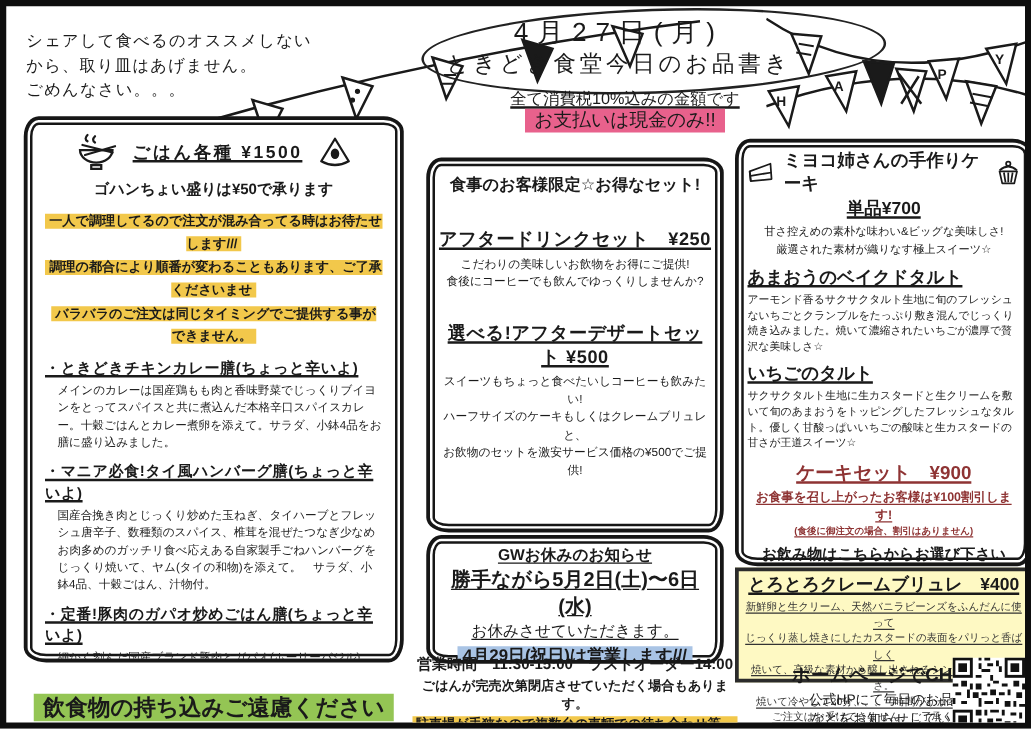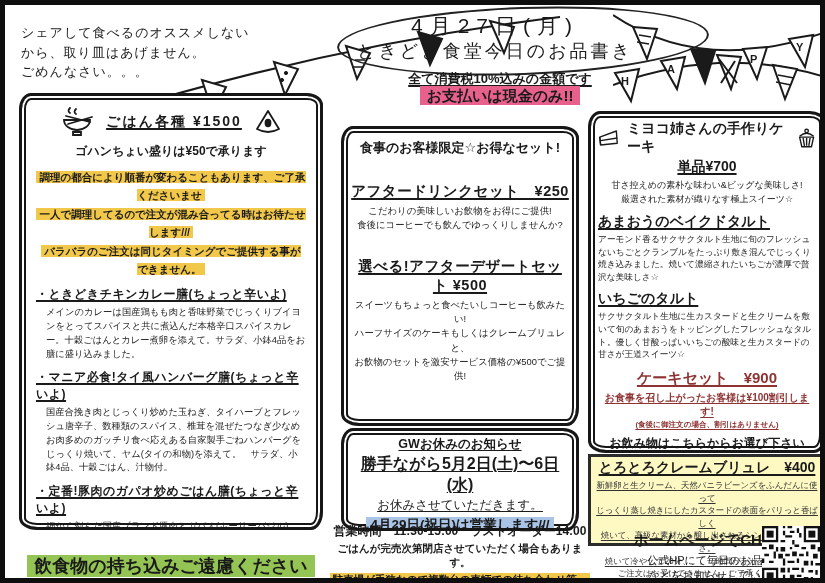--- a/index.html
+++ b/index.html
@@ -3,21 +3,21 @@
 <meta charset="utf-8">
 <style>
   html,body{margin:0;padding:0;background:#e8e8e8;}
   .page{
     position:relative;width:825px;height:583px;background:#ffffff;
     border:5px solid #0e0e0e;box-sizing:border-box;overflow:hidden;
     font-family:"Liberation Sans","DejaVu Sans",sans-serif;color:#1a1a1a;
   }
   .abs{position:absolute;}
   .pre{white-space:pre-line;}
-  .b{font-weight:bold;}
+  .b{font-weight:normal;}
   .u{text-decoration:underline;text-decoration-thickness:2px;text-underline-offset:2px;}
   .uthin{text-decoration:underline;text-underline-offset:2px;}
   .hl-y{background:var(--highlight_yellow,#f2c84b);padding:0 3px;}
   .hl-p{background:var(--highlight_pink,#e8618c);padding:1px 7px;}
   .hl-g{background:var(--highlight_green,#94c554);padding:1px 7px;}
   .hl-b{background:var(--highlight_blue,#a9c4e5);padding:0 4px;}
   .maroon{color:var(--accent_maroon,#8e3333);}
 
   .frame{
     position:absolute;background:#fff;border:3px solid #161616;
@@ -148,22 +148,22 @@
         <path d="M6 10 L30 16 M8 18 L32 11"></path>
       </svg>
       <span class="lf-title u">ごはん各種 ¥1500</span>
       <svg class="inline-svg" width="28" height="28" viewBox="0 0 28 28" fill="none" stroke="#1a1a1a" stroke-width="1.8" stroke-linejoin="round">
         <path d="M14 3 L25 21 Q14 27 3 21 Z" fill="#fff"></path>
         <ellipse cx="14" cy="15" rx="3.4" ry="4.2" fill="#1a1a1a" stroke="none"></ellipse>
       </svg>
     </div>
     <div class="lf-sub">ゴハンちょい盛りは¥50で承ります</div>
     <div class="notices">
+      <div><span class="hl-y">一人で調理してるので注文が混み合ってる時はお待たせします///</span></div>
       <div><span class="hl-y">調理の都合により順番が変わることもあります、ご了承くださいませ</span></div>
-      <div><span class="hl-y">一人で調理してるので注文が混み合ってる時はお待たせします///</span></div>
       <div><span class="hl-y">バラバラのご注文は同じタイミングでご提供する事ができません。</span></div>
     </div>
     <div class="menu-item">
       <div class="mi-title"><span class="u">・ときどきチキンカレー膳(ちょっと辛いよ)</span></div>
       <div class="mi-desc">メインのカレーは国産鶏もも肉と香味野菜でじっくりブイヨンをとってスパイスと共に煮込んだ本格辛口スパイスカレー。十穀ごはんとカレー煮卵を添えて。サラダ、小鉢4品をお膳に盛り込みました。</div>
     </div>
     <div class="menu-item">
       <div class="mi-title"><span class="u">・マニア必食!タイ風ハンバーグ膳(ちょっと辛いよ)</span></div>
       <div class="mi-desc">国産合挽き肉とじっくり炒めた玉ねぎ、タイハーブとフレッシュ唐辛子、数種類のスパイス、椎茸を混ぜたつなぎ少なめお肉多めのガッチリ食べ応えある自家製手ごねハンバーグをじっくり焼いて、ヤム(タイの和物)を添えて。　サラダ、小鉢4品、十穀ごはん、汁物付。</div>
     </div>

